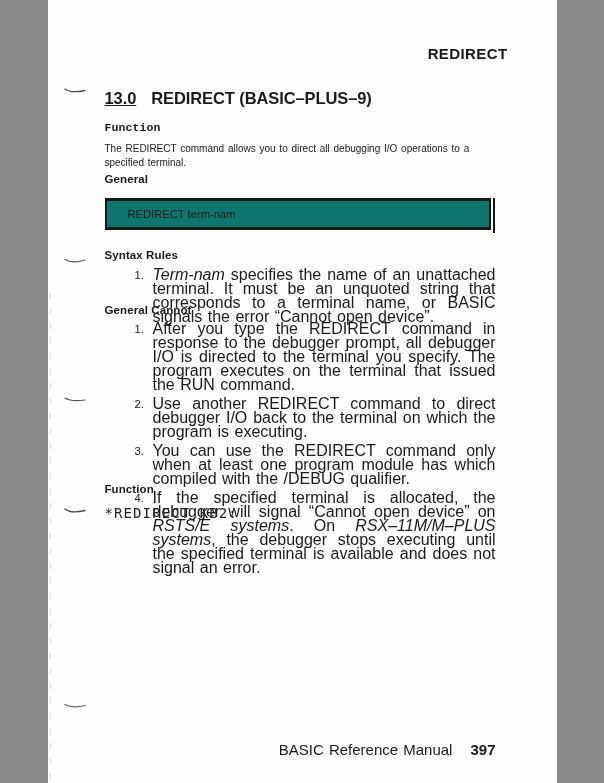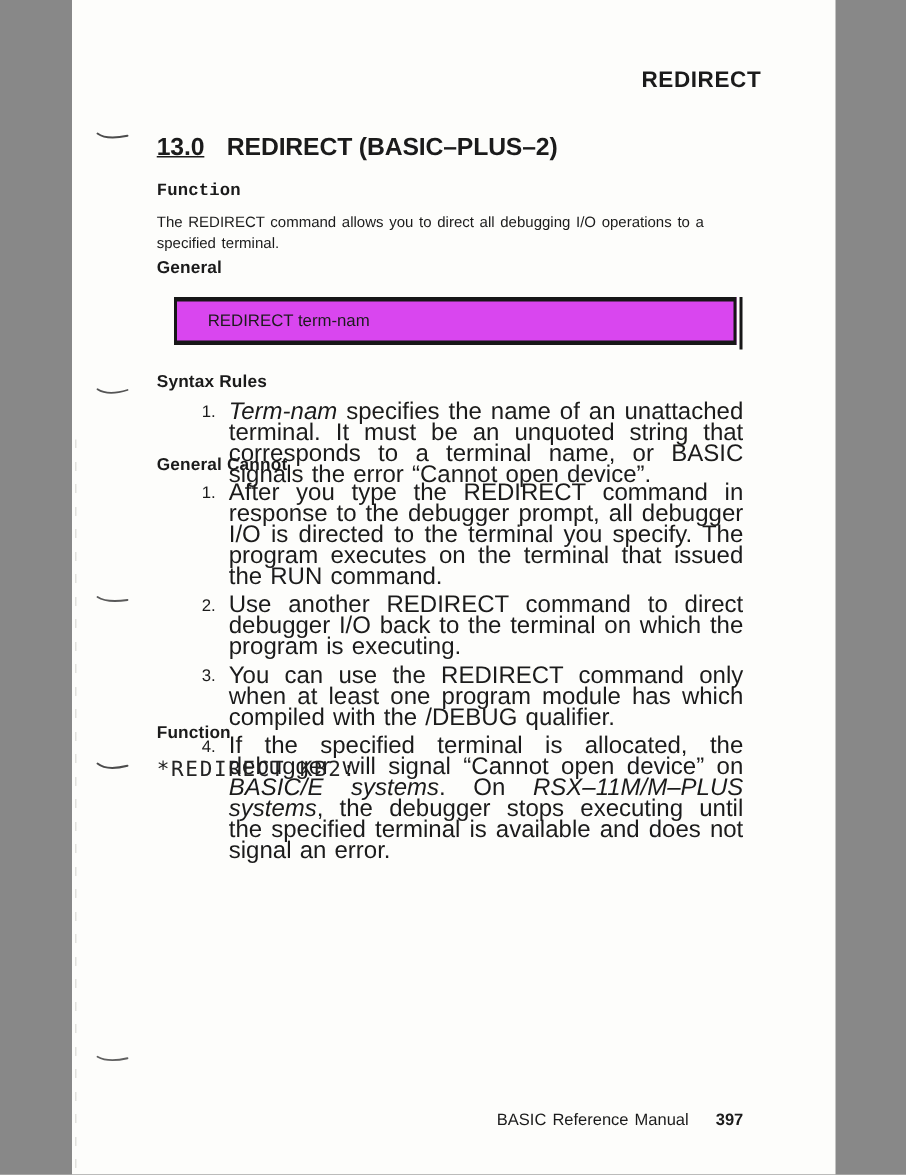--- a/index.html
+++ b/index.html
@@ -49,28 +49,28 @@
     left: 57px;
     right: 61px;
     top: 142px;
     margin: 0;
     font-size: 10px;
     line-height: 14px;
     word-spacing: 1px;
   }
   .format-box {
     position: absolute;
-    left: 68px;
+    left: 57px;
     right: 66px;
     top: 198px;
     height: 26px;
     border: 2px solid #171717;
     border-top-width: 3px;
     border-bottom-width: 3px;
-    background: #d946ef;
+    background: #0f766e;
   }
   .format-box::after {
     content: "";
     position: absolute;
     right: -6px;
     top: -3px;
     bottom: -6px;
     width: 2px;
     background: #171717;
   }
@@ -109,21 +109,21 @@
     top: 505px;
     font-family: "DejaVu Sans Mono", monospace;
     font-size: 14px;
     letter-spacing: 1.1px;
     color: #232323;
   }
   .footer {
     position: absolute;
     top: 741px;
     right: 61px;
-    font-size: 11px;
+    font-size: 15px;
     word-spacing: 1px;
     margin-left: 11px;
   }
   .page-num { font-weight: bold; margin-left: 18px; }
   .tick { position: absolute; left: 16px; width: 22px; height: 9px; }
   #tick-1 { top: 86px; }
   #tick-2 { top: 256px; }
   #tick-3 { top: 395px; }
   #tick-4 { top: 506px; }
   #tick-5 { top: 701px; }
@@ -138,21 +138,21 @@
   }
 </style>
 </head>
 <body>
 
 <div class="page">
 
   <div class="running-head">REDIRECT</div>
 
   <div class="chapter-heading">
-    <span class="chapter-number">13.0</span><span>REDIRECT (BASIC–PLUS–2)</span>
+    <span class="chapter-number">13.0</span><span>REDIRECT (BASIC–PLUS–9)</span>
   </div>
 
   <div class="subhead" id="function-heading">Function</div>
 
   <p class="body-text">The REDIRECT command allows you to direct all debugging I/O operations to a specified terminal.</p>
 
   <div class="subhead" id="format-heading">General</div>
 
   <div class="format-box">
     <span class="syntax-text">REDIRECT term-nam</span>
@@ -177,21 +177,21 @@
       <div class="rule-item">
         <span class="rule-num">2.</span>
         <p class="rule-text"><span>Use another REDIRECT command to direct debugger I/O back to the terminal on which the program is executing.</span></p>
       </div>
       <div class="rule-item">
         <span class="rule-num">3.</span>
         <p class="rule-text"><span>You can use the REDIRECT command only when at least one program module has which compiled with the /DEBUG qualifier.</span></p>
       </div>
       <div class="rule-item">
         <span class="rule-num">4.</span>
-        <p class="rule-text"><span>If the specified terminal is allocated, the debugger will signal “Cannot open device” on </span><span class="it">BASIC/E systems</span><span>. On </span><span class="it">RSX–11M/M–PLUS systems</span><span>, the debugger stops executing until the specified terminal is available and does not signal an error.</span></p>
+        <p class="rule-text"><span>If the specified terminal is allocated, the debugger will signal “Cannot open device” on </span><span class="it">RSTS/E systems</span><span>. On </span><span class="it">RSX–11M/M–PLUS systems</span><span>, the debugger stops executing until the specified terminal is available and does not signal an error.</span></p>
       </div>
     </div>
 
   <div class="subhead" id="examples-heading">Function</div>
 
   <div class="code-line">*REDIRECT KB2:</div>
 
   <div class="footer">
     <span>BASIC Reference Manual</span><span class="page-num">397</span>
   </div>

